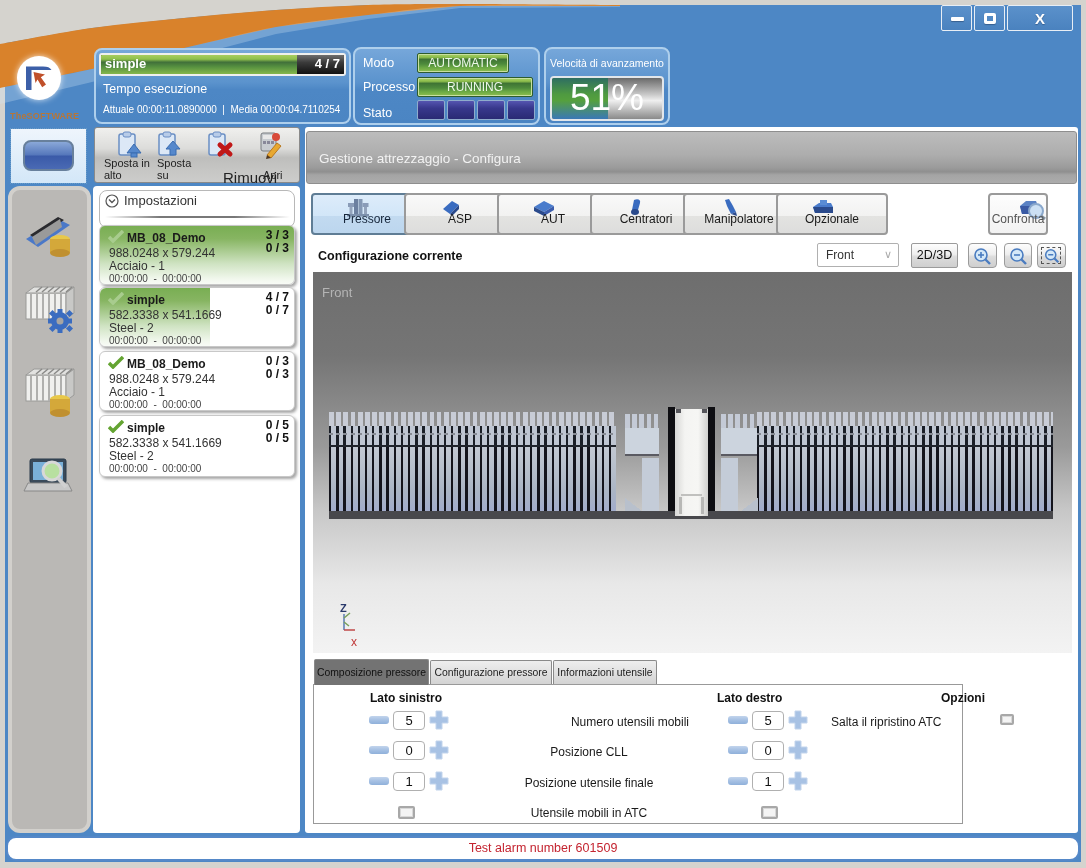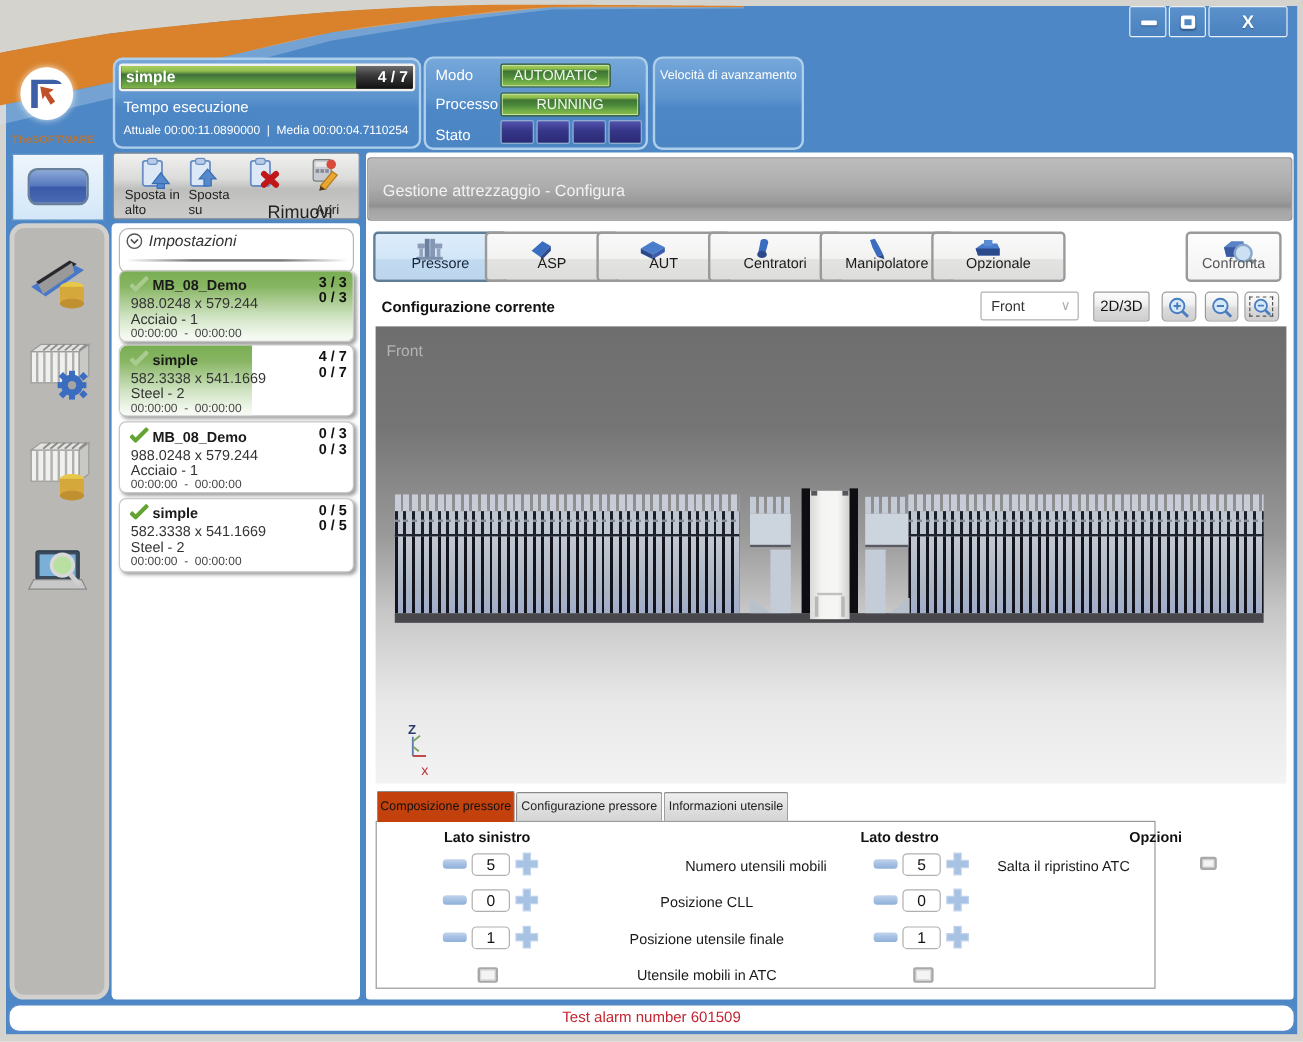--- a/index.html
+++ b/index.html
@@ -76,20 +76,24 @@
   <div class="greenbtn" style="left:62px;top:28px;width:116px;height:20px;line-height:19px;">RUNNING</div>
   <div class="abs" style="left:8px;top:57px;font-size:12.5px;color:#fff;">Stato</div>
   <div class="abs" style="left:62px;top:51px;width:28px;height:20px;background:linear-gradient(180deg,#5555b0 0%,#38388c 40%,#2a2a74 100%);border:1px solid #8faccc;border-radius:2px;"></div>
   <div class="abs" style="left:92px;top:51px;width:28px;height:20px;background:linear-gradient(180deg,#5555b0 0%,#38388c 40%,#2a2a74 100%);border:1px solid #8faccc;border-radius:2px;"></div>
   <div class="abs" style="left:122px;top:51px;width:28px;height:20px;background:linear-gradient(180deg,#5555b0 0%,#38388c 40%,#2a2a74 100%);border:1px solid #8faccc;border-radius:2px;"></div>
   <div class="abs" style="left:152px;top:51px;width:28px;height:20px;background:linear-gradient(180deg,#5555b0 0%,#38388c 40%,#2a2a74 100%);border:1px solid #8faccc;border-radius:2px;"></div>
 </div>
 
 <div class="hpanel" style="left:544px;top:47px;width:126px;height:78px;">
   <div class="abs" style="left:0;top:8px;width:100%;text-align:center;font-size:10.5px;color:#fff;white-space:nowrap;">Velocità di avanzamento</div>
+  <div class="abs" style="left:4px;top:27px;width:114px;height:45px;border:2px solid #e2e6ea;border-radius:4px;overflow:hidden;background:linear-gradient(180deg,#6a6a6a 0%,#c8c8c8 40%,#efefef 55%,#8a8a8a 100%);">
+    <div class="abs" style="left:0;top:0;width:56px;height:41px;background:linear-gradient(180deg,#2e6e62 0%,#4f9a40 40%,#55a03e 55%,#3a78b6 100%);"></div>
+    <div class="abs" style="left:0;top:-1px;width:100%;text-align:center;font-size:37px;color:#fff;">51%</div>
+  </div>
 </div>
 
 <div class="abs" style="left:8px;top:186px;width:83px;height:647px;background:#bab8b5;border:4px solid #d2d0cc;border-radius:12px;"></div>
 <div class="abs" style="left:11px;top:129px;width:75px;height:54px;background:linear-gradient(180deg,#eef5fc,#d3e7f8);outline:1px dotted #6a9cc8;"></div>
 <div class="abs" style="left:23px;top:140px;width:51px;height:31px;border-radius:8px;background:linear-gradient(180deg,#8aa8d8 0%,#5577bb 48%,#3a5aa8 52%,#4a6ab4 100%);border:2px solid #68809c;"></div>
 
 <svg class="abs" style="left:20px;top:205px" width="58" height="300" viewBox="0 0 58 300">
 
   <g transform="translate(4,8)">
     <path d="M2,26 L34,6 L46,12 L14,34 Z" fill="#4a78c8"></path>
@@ -204,21 +208,21 @@
       <path d="M8,24 L12,27 L7,28 Z" fill="#503820"></path>
     </g>
   </svg>
   <div class="abs" style="left:9px;top:29px;font-size:11px;color:#222;line-height:12px;">Sposta in<br>alto</div>
   <div class="abs" style="left:62px;top:29px;font-size:11px;color:#222;line-height:12px;">Sposta<br>su</div>
   <div class="abs" style="left:128px;top:41px;font-size:15px;color:#222;">Rimuovi</div>
   <div class="abs" style="left:168px;top:41px;font-size:11px;color:#222;">Apri</div>
 </div>
 
 <div class="abs" style="left:93px;top:186px;width:207px;height:647px;background:#fff;border-radius:4px;"></div>
-<div class="abs" style="left:99px;top:190px;width:196px;height:38px;background:#fff;border:1px solid #b8b8b8;border-radius:8px;font-style:italic;">
+<div class="abs" style="left:99px;top:190px;width:196px;height:38px;background:#fff;border:1px solid #b8b8b8;border-radius:8px;">
   <svg class="abs" style="left:5px;top:3px" width="14" height="14" viewBox="0 0 14 14">
     <circle cx="7" cy="7" r="6" fill="none" stroke="#555" stroke-width="1.2"></circle>
     <path d="M4,5.5 L7,8.5 L10,5.5" fill="none" stroke="#555" stroke-width="1.4"></path>
   </svg>
   <div class="abs" style="left:24px;top:2px;font-size:13px;color:#333;">Impostazioni</div>
 </div>
 <div class="abs" style="left:105px;top:216px;width:185px;height:2px;background:linear-gradient(90deg,rgba(120,120,120,0),#787878 30%,#787878 70%,rgba(120,120,120,0));"></div>
 
 <div class="card" style="top:225px;background:linear-gradient(180deg,#79ae53 0%,#87b562 22%,#cfe3c2 65%,#f2f8ee 92%,#f8fbf6 100%);">
   <svg class="chk" viewBox="0 0 16 13">
@@ -311,21 +315,21 @@
 </div>
 <div class="tabbtn" style="left:776px;top:193px;">
   <svg class="abs" style="left:33px;top:4px" width="24" height="18" viewBox="0 0 24 18">
       <path d="M2,8 L8,4 L20,4 L22,8 L22,14 L4,14 Z" fill="#4a7ccc"></path>
       <path d="M2,8 L22,8 L22,14 L4,14 Z" fill="#2a4a8c"></path>
       <rect x="9" y="1" width="7" height="5" fill="#5a8cd4"></rect>
     </svg>
   <div class="lbl">Opzionale</div>
 </div>
 
-<div class="tabbtn" style="left:988px;top:193px;width:80px;background:linear-gradient(180deg,#fdfdfd,#f2f2f2);color:#555;">
+<div class="tabbtn" style="left:988px;top:193px;width:60px;background:linear-gradient(180deg,#fdfdfd,#f2f2f2);color:#555;">
   <svg class="abs" style="left:28px;top:3px" width="28" height="22" viewBox="0 0 28 22">
       <path d="M2,8 L8,3 L18,3 L20,8 L20,16 L4,16 Z" fill="#5a82c4"></path>
       <path d="M2,8 L20,8 L20,16 L4,16 Z" fill="#3a5aa4"></path>
       <circle cx="18" cy="13" r="7" fill="#cce0f4" stroke="#8aa8cc" stroke-width="2"></circle>
       <line x1="23" y1="18" x2="27" y2="21" stroke="#8898a8" stroke-width="3"></line>
     </svg>
   <div class="lbl">Confronta</div>
 </div>
 
 <div class="abs" style="left:318px;top:249px;font-size:12.5px;font-weight:bold;color:#111;">Configurazione corrente</div>
@@ -395,21 +399,21 @@
 
   <svg class="abs" style="left:24px;top:328px" width="32" height="48" viewBox="0 0 32 48">
     <text x="3" y="12" font-size="11" fill="#2a3a6c" font-weight="bold" font-family="Liberation Sans">Z</text>
     <line x1="7" y1="14" x2="7" y2="30" stroke="#5a7ab0" stroke-width="1.5"></line>
     <line x1="7" y1="30" x2="18" y2="30" stroke="#c04848" stroke-width="1.5"></line>
     <path d="M7,18 L13,13 M7,22 L12,26" stroke="#7aa05a" stroke-width="1.5"></path>
     <text x="14" y="46" font-size="12" fill="#c03838" font-family="Liberation Sans">x</text>
   </svg>
 </div>
 
-<div class="abs" style="left:314px;top:659px;width:115px;height:26px;background:#c2410c;border:1px solid #8a8a8a;border-bottom:none;border-radius:2px 2px 0 0;font-size:10.4px;color:#111;text-align:center;line-height:25px;z-index:3;white-space:nowrap;">Composizione pressore</div>
+<div class="abs" style="left:314px;top:659px;width:115px;height:26px;background:#737373;border:1px solid #8a8a8a;border-bottom:none;border-radius:2px 2px 0 0;font-size:10.4px;color:#111;text-align:center;line-height:25px;z-index:3;white-space:nowrap;">Composizione pressore</div>
 <div class="abs" style="left:430px;top:660px;width:122px;height:25px;background:linear-gradient(180deg,#eeeeee,#d2d2d2);border:1px solid #8a8a8a;border-bottom:none;border-radius:2px 2px 0 0;font-size:10.4px;color:#222;text-align:center;line-height:24px;white-space:nowrap;">Configurazione pressore</div>
 <div class="abs" style="left:553px;top:660px;width:104px;height:25px;background:linear-gradient(180deg,#eeeeee,#d2d2d2);border:1px solid #8a8a8a;border-bottom:none;border-radius:2px 2px 0 0;font-size:10.4px;color:#222;text-align:center;line-height:24px;white-space:nowrap;">Informazioni utensile</div>
 
 <div class="abs" style="left:313px;top:684px;width:650px;height:140px;background:#fff;border:1px solid #999;z-index:2;">
   <div class="fhead" style="left:42px;top:6px;width:100px;text-align:center;">Lato sinistro</div>
   <div class="fhead" style="left:403px;top:6px;width:100px;text-align:left;">Lato destro</div>
   <div class="fhead" style="left:599px;top:6px;width:100px;text-align:center;">Opzioni</div>
 
   <div class="minusb" style="left:55px;top:31px;"></div>
   <div class="numbox" style="left:79px;top:26px;">5</div>

